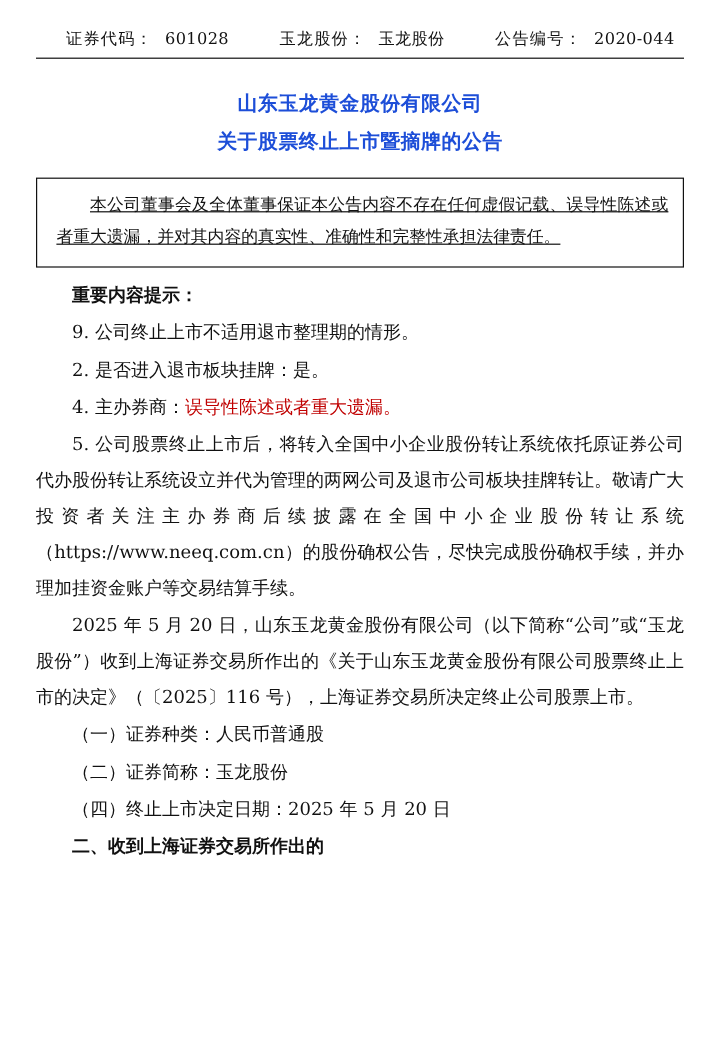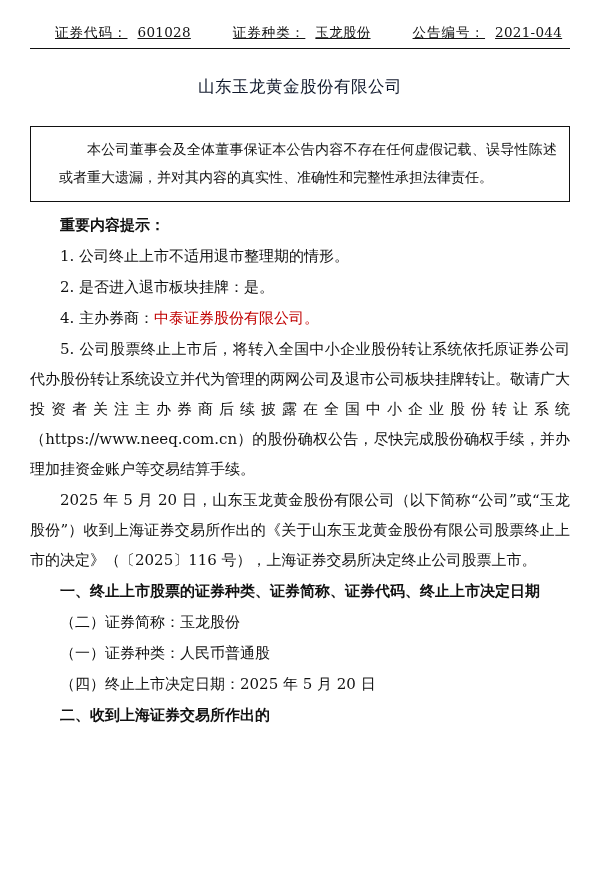--- a/index.html
+++ b/index.html
@@ -23,21 +23,20 @@
   }
   
   .doc-header {
     display: flex;
     align-items: center;
     font-size: 13.5px;
     letter-spacing: 0.3px;
     margin-top: 6px;
     margin-bottom: 6px;
     color: #111;
-    text-decoration: underline;
   }
   .doc-header .hitem {
     white-space: nowrap;
   }
   .doc-header .hlabel { letter-spacing: 1px; }
   .doc-header .hvalue { margin-left: 10px; }
   .hitem-1 { margin-left: 25px; }
   .hitem-2 { margin-left: 42px; }
   .hitem-3 { margin-left: 42px; }
 
@@ -46,37 +45,38 @@
     border-top: 1.5px solid #111;
     margin: 4px 0 0 0;
   }
 
   
   .title-block {
     text-align: center;
     margin-top: 22px;
   }
   .title-main, .title-sub {
-    color: #0f172a;
-    font-weight: normal;
+    color: #1d4ed8;
+    font-weight: bold;
     font-size: 16.5px;
     letter-spacing: 0.5px;
     line-height: 1.9;
   }
 
   
   .statement-box {
-    margin-top: 24px;
+    margin-top: 14px;
     border: 1px solid #111;
-    padding: 9px 12px 10px 28px;
+    padding: 9px 12px 10px 16px;
     font-size: 14px;
     line-height: 1.95;
     text-align: justify;
     text-justify: inter-ideograph;
     color: #111;
+    text-decoration: underline;
   }
   .statement-box p { margin: 0; text-indent: 2em; }
 
   
   .body-text {
     margin-top: 8px;
     font-size: 15px;
     line-height: 2.0;
     color: #111;
     text-align: justify;
@@ -95,44 +95,44 @@
 </head>
 <body>
 
 <div class="page">
 
   <div class="doc-header">
     <span class="hitem hitem-1">
       <span class="hlabel">证券代码：</span><span class="hvalue">601028</span>
     </span>
     <span class="hitem hitem-2">
-      <span class="hlabel">证券种类：</span><span class="hvalue">玉龙股份</span>
+      <span class="hlabel">玉龙股份：</span><span class="hvalue">玉龙股份</span>
     </span>
     <span class="hitem hitem-3">
-      <span class="hlabel">公告编号：</span><span class="hvalue">2021-044</span>
+      <span class="hlabel">公告编号：</span><span class="hvalue">2020-044</span>
     </span>
   </div>
 
   <hr class="hr-line">
 
   <div class="title-block">
     <div class="title-main">山东玉龙黄金股份有限公司</div>
+    <div class="title-sub">关于股票终止上市暨摘牌的公告</div>
   </div>
 
   <div class="statement-box">
     <p>本公司董事会及全体董事保证本公告内容不存在任何虚假记载、误导性陈述或者重大遗漏，并对其内容的真实性、准确性和完整性承担法律责任。</p>
   </div>
 
   <div class="body-text">
     <p class="section-head">重要内容提示：</p>
-    <p>1. 公司终止上市不适用退市整理期的情形。</p>
+    <p>9. 公司终止上市不适用退市整理期的情形。</p>
     <p>2. 是否进入退市板块挂牌：是。</p>
-    <p><span>4. 主办券商：</span><span class="red">中泰证券股份有限公司。</span></p>
+    <p><span>4. 主办券商：</span><span class="red">误导性陈述或者重大遗漏。</span></p>
     <p>5. 公司股票终止上市后，将转入全国中小企业股份转让系统依托原证券公司代办股份转让系统设立并代为管理的两网公司及退市公司板块挂牌转让。敬请广大投资者关注主办券商后续披露在全国中小企业股份转让系统（https://www.neeq.com.cn）的股份确权公告，尽快完成股份确权手续，并办理加挂资金账户等交易结算手续。</p>
     <p>2025 年 5 月 20 日，山东玉龙黄金股份有限公司（以下简称“公司”或“玉龙股份”）收到上海证券交易所作出的《关于山东玉龙黄金股份有限公司股票终止上市的决定》（〔2025〕116 号），上海证券交易所决定终止公司股票上市。</p>
-    <p class="section-head">一、终止上市股票的证券种类、证券简称、证券代码、终止上市决定日期</p>
+    <p class="indent3">（一）证券种类：人民币普通股</p>
     <p class="indent3">（二）证券简称：玉龙股份</p>
-    <p class="indent3">（一）证券种类：人民币普通股</p>
     <p class="indent3">（四）终止上市决定日期：2025 年 5 月 20 日</p>
     <p class="section-head">二、收到上海证券交易所作出的</p>
   </div>
 
 </div>
 
 </body></html>

